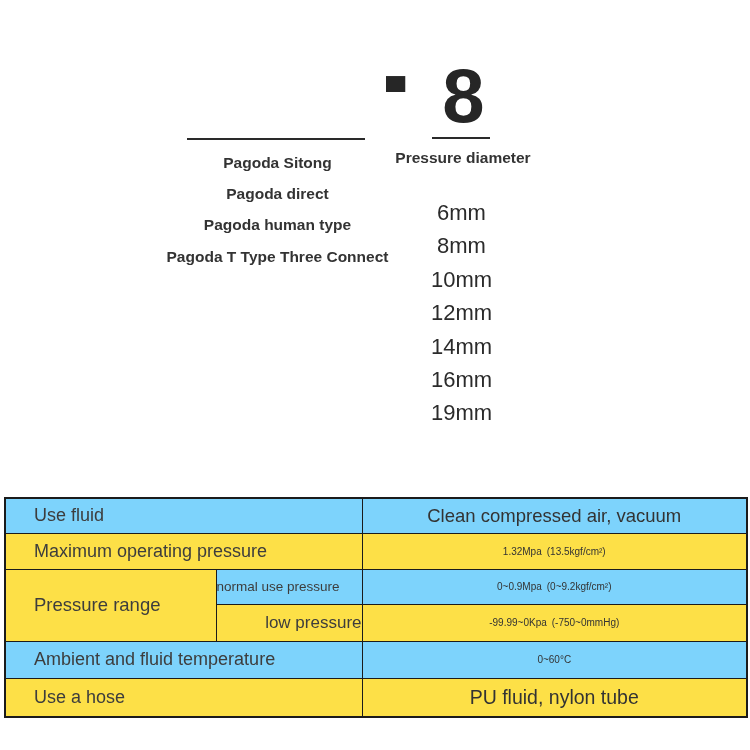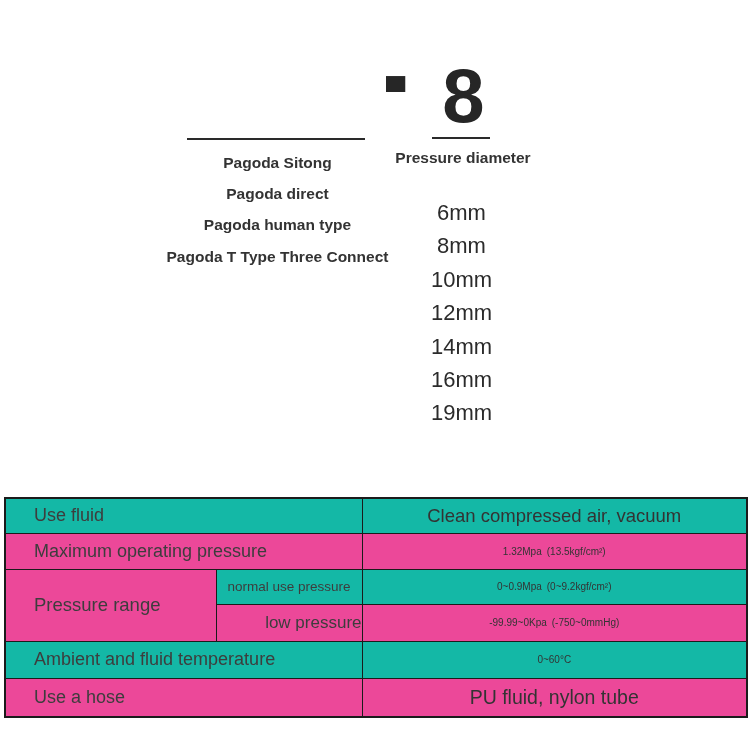--- a/index.html
+++ b/index.html
@@ -90,35 +90,35 @@
     left: 4px;
     top: 497px;
     width: 742px;
     border-collapse: collapse;
     table-layout: fixed;
     border: 2px solid #1b1b1b;
     color: #3d3d3d;
   }
   table.spec-table td {
     border: 1px solid #1b1b1b;
-    background: #ec4899;
+    background: #fde047;
     vertical-align: middle;
     white-space: pre-wrap;
     overflow: hidden;
   }
-  table.spec-table td.gray { background: #14b8a6; }
+  table.spec-table td.gray { background: #7dd3fc; }
 
   td.lbl {
     text-align: left;
     padding-left: 28px;
     font-size: 18px;
   }
   td.lbl-span { font-size: 18.5px; }
   td.sub { text-align: right; font-size: 17px; }
-  td.sub-small { text-align: center; font-size: 13.5px; }
+  td.sub-small { text-align: left; font-size: 13.5px; }
   td.val { text-align: center; font-size: 10px; color: #333333; }
   td.val-big { font-size: 18.5px; }
   td.val-hose { font-size: 19.5px; }
 
   tr.r1 { height: 35px; }
   tr.r2 { height: 36px; }
   tr.r3 { height: 35px; }
   tr.r4 { height: 37px; }
   tr.r5 { height: 37px; }
   tr.r6 { height: 39px; }

